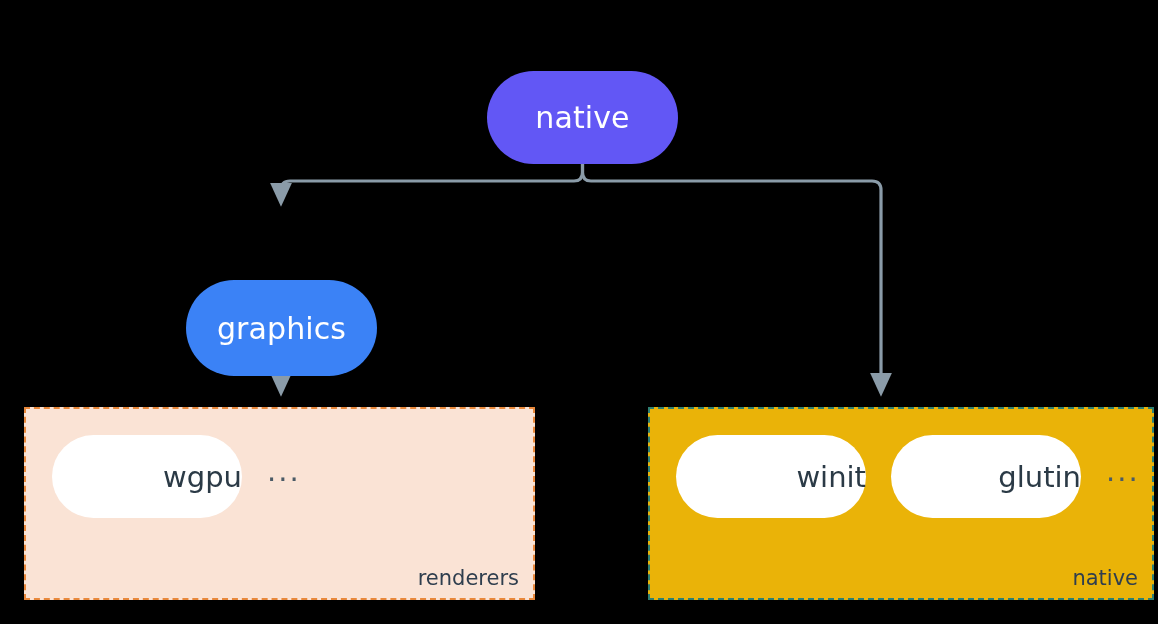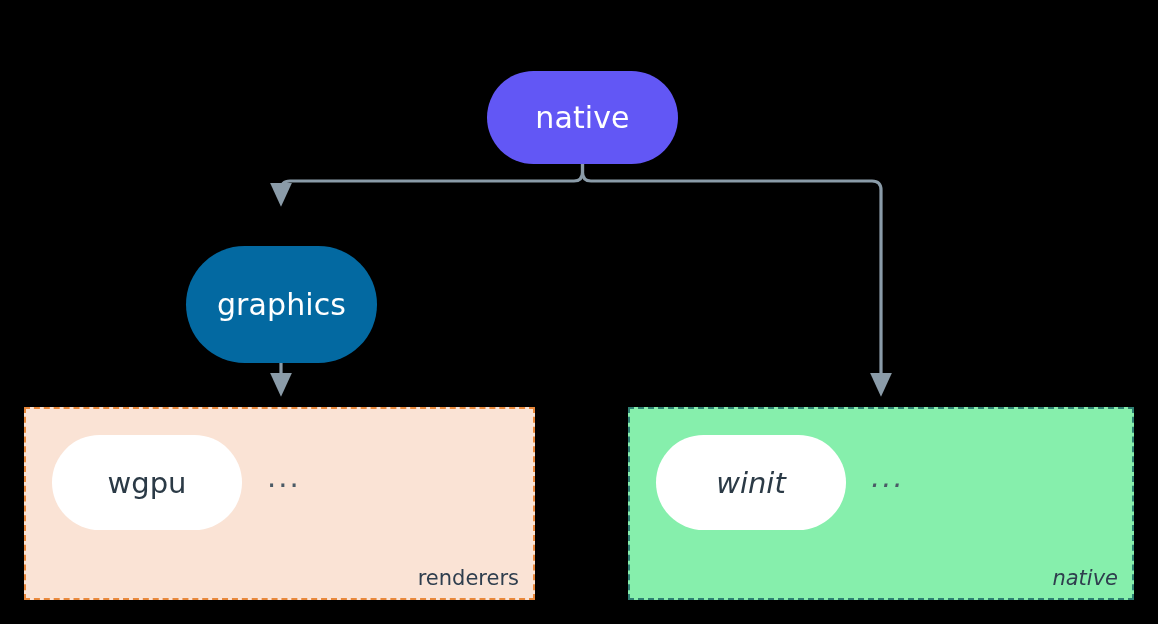--- a/index.html
+++ b/index.html
@@ -51,51 +51,50 @@
   .node-native {
     left: 487px;
     top: 25px;
     width: 191px;
     height: 93px;
     background: #6257f5;
   }
 
   .node-graphics {
     left: 186px;
-    top: 200px;
+    top: 234px;
     width: 191px;
-    height: 117px;
-    background: #0369a1;
+    height: 96px;
+    background: #3b82f6;
   }
 
   
   .group {
     position: absolute;
     box-sizing: border-box;
     border-width: 2px;
     border-style: dashed;
   }
 
   .group-renderers {
     left: 24px;
     top: 407px;
     width: 511px;
     height: 193px;
     background: #fae3d5;
     border-color: #e8883b;
   }
 
   .group-shells {
-    left: 628px;
+    left: 648px;
     top: 407px;
     width: 506px;
     height: 193px;
-    background: #86efac;
+    background: #eab308;
     border-color: #2e8073;
-    font-style: italic;
   }
 
   .group-label {
     position: absolute;
     right: 14px;
     bottom: 8px;
     font-size: 21px;
     color: #2f3e4e;
     white-space: nowrap;
     margin-left: 8px;
@@ -105,26 +104,26 @@
   .leaf-row {
     position: absolute;
     left: 26px;
     top: 26px;
     display: flex;
     align-items: center;
   }
 
   .leaf {
     width: 190px;
-    height: 95px;
+    height: 83px;
     border-radius: 999px;
     background: #ffffff;
     display: flex;
     align-items: center;
-    justify-content: center;
+    justify-content: flex-end;
     font-size: 29px;
     color: #2b3a46;
     white-space: nowrap;
     box-sizing: border-box;
     margin-right: 25px;
     flex: none;
   }
 
   .ellipsis {
     font-size: 29px;
@@ -170,18 +169,21 @@
       <div class="ellipsis">...</div>
     </div>
     <div class="group-label">renderers</div>
   </div>
 
   <div class="group group-shells">
     <div class="leaf-row">
       <div class="leaf">
         <span>winit</span>
       </div>
+      <div class="leaf">
+        <span>glutin</span>
+      </div>
       <div class="ellipsis">...</div>
     </div>
     <div class="group-label">native</div>
   </div>
 
 </div>
 
 </body></html>

